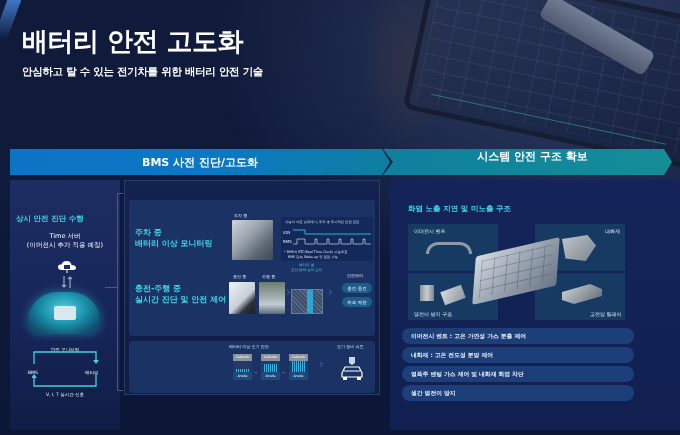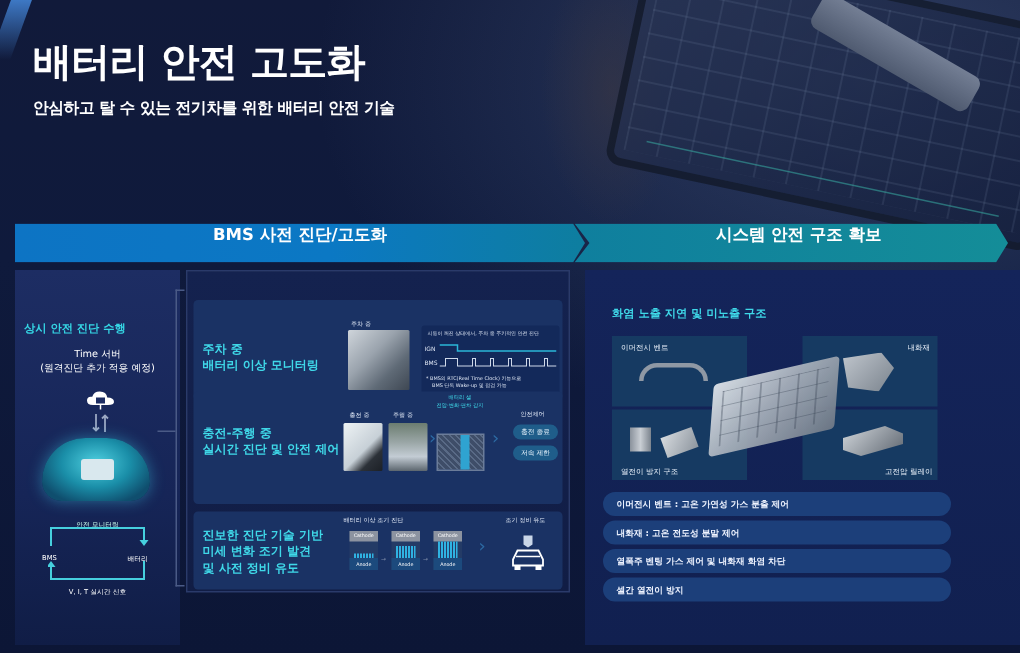--- a/index.html
+++ b/index.html
@@ -53,21 +53,21 @@
   .header { position: absolute; left: 22px; top: 6px; }
   .event { font-size: 8.5px; color: #2fa9e6; letter-spacing: -0.2px; }
   .title { font-size: 26px; font-weight: bold; margin-top: 18px; letter-spacing: -0.5px; }
   .subtitle { font-size: 10.5px; font-weight: bold; margin-top: 6px; letter-spacing: -0.3px; }
 
   
   .banner-left {
     position: absolute; left: 10px; top: 149px; width: 380px; height: 26px;
     background: linear-gradient(90deg, #0d74c4 0%, #0b78c4 55%, #0e7e9f 100%);
     clip-path: polygon(0 0, 372px 0, 380px 50%, 372px 100%, 0 100%);
-    display: flex; justify-content: center;
+    display: flex; align-items: center; justify-content: center;
     font-weight: bold; font-size: 11px;
   }
   .banner-right {
     position: absolute; left: 383px; top: 149px; width: 289px; height: 26px;
     background: linear-gradient(90deg, #0f7f9e 0%, #148d98 100%);
     clip-path: polygon(0 0, 281px 0, 289px 50%, 281px 100%, 0 100%, 10px 50%);
     display: flex; align-items: flex-start; justify-content: center;
     font-weight: bold; font-size: 11px;
   }
   .banner-right span { margin-left: 10px; }
@@ -209,21 +209,21 @@
   <span>BMS 사전 진단/고도화</span>
 </div>
 <div class="banner-right">
   <span>시스템 안전 구조 확보</span>
 </div>
 
 <div class="panel-left">
   <div class="pl-title">상시 안전 진단 수행</div>
   <div class="pl-cloud">
     <div>Time 서버</div>
-    <div>(원격진단 추가 적용 예정)</div>
+    <div>(이머전시 추가 적용 예정)</div>
   </div>
   <svg class="cloud-icon" viewBox="0 0 20 14">
     <path d="M5 10 Q1 10 1 7 Q1 4 4.5 4.5 Q5.5 1 9.5 1 Q14 1 14.5 5 Q19 5 19 8 Q19 10 15 10 Z" fill="#ffffff"></path>
     <rect x="7" y="5" width="6" height="4" fill="#1d2d63"></rect>
     <line x1="10" y1="10" x2="10" y2="13" stroke="#fff" stroke-width="1"></line>
   </svg>
   <svg class="arrows-icon" viewBox="0 0 12 14">
     <path d="M3 1 V12 M1 10 L3 12 L5 10" stroke="#9aa7c2" stroke-width="1.2" fill="none"></path>
     <path d="M9 13 V2 M7 4 L9 2 L11 4" stroke="#9aa7c2" stroke-width="1.2" fill="none"></path>
   </svg>
@@ -279,25 +279,20 @@
     <div class="tiny" style="left:162px;top:7px;font-size:3.5px;color:#3fd8e8;">전압·변화·편차 감지</div>
     <div class="stack"></div>
     <div class="stack-hl"></div>
     <div class="chev" style="left:199px;top:24px;">›</div>
     <div class="tiny" style="left:218px;top:12px;">안전제어</div>
     <div class="pill" style="top:22px;">충전 종료</div>
     <div class="pill" style="top:36px;">저속 제한</div>
   </div>
 
   <div class="row row3">
-    <div class="row-title">
-      <div>진보한 진단 기술 기반</div>
-      <div>미세 변화 조기 발견</div>
-      <div>및 사전 정비 유도</div>
-    </div>
     <div class="tiny" style="left:100px;top:3px;">배터리 이상 조기 진단</div>
     <div class="cell" style="left:104px;top:13px;">
       <div class="cell-top">Cathode</div>
       <div class="cell-spike" style="height:3px;"></div>
       <div class="cell-bot">Anode</div>
     </div>
     <div class="tiny" style="left:125px;top:29px;color:#7b8aa8;">→</div>
     <div class="cell" style="left:132px;top:13px;">
       <div class="cell-top">Cathode</div>
       <div class="cell-spike" style="height:8px;"></div>

